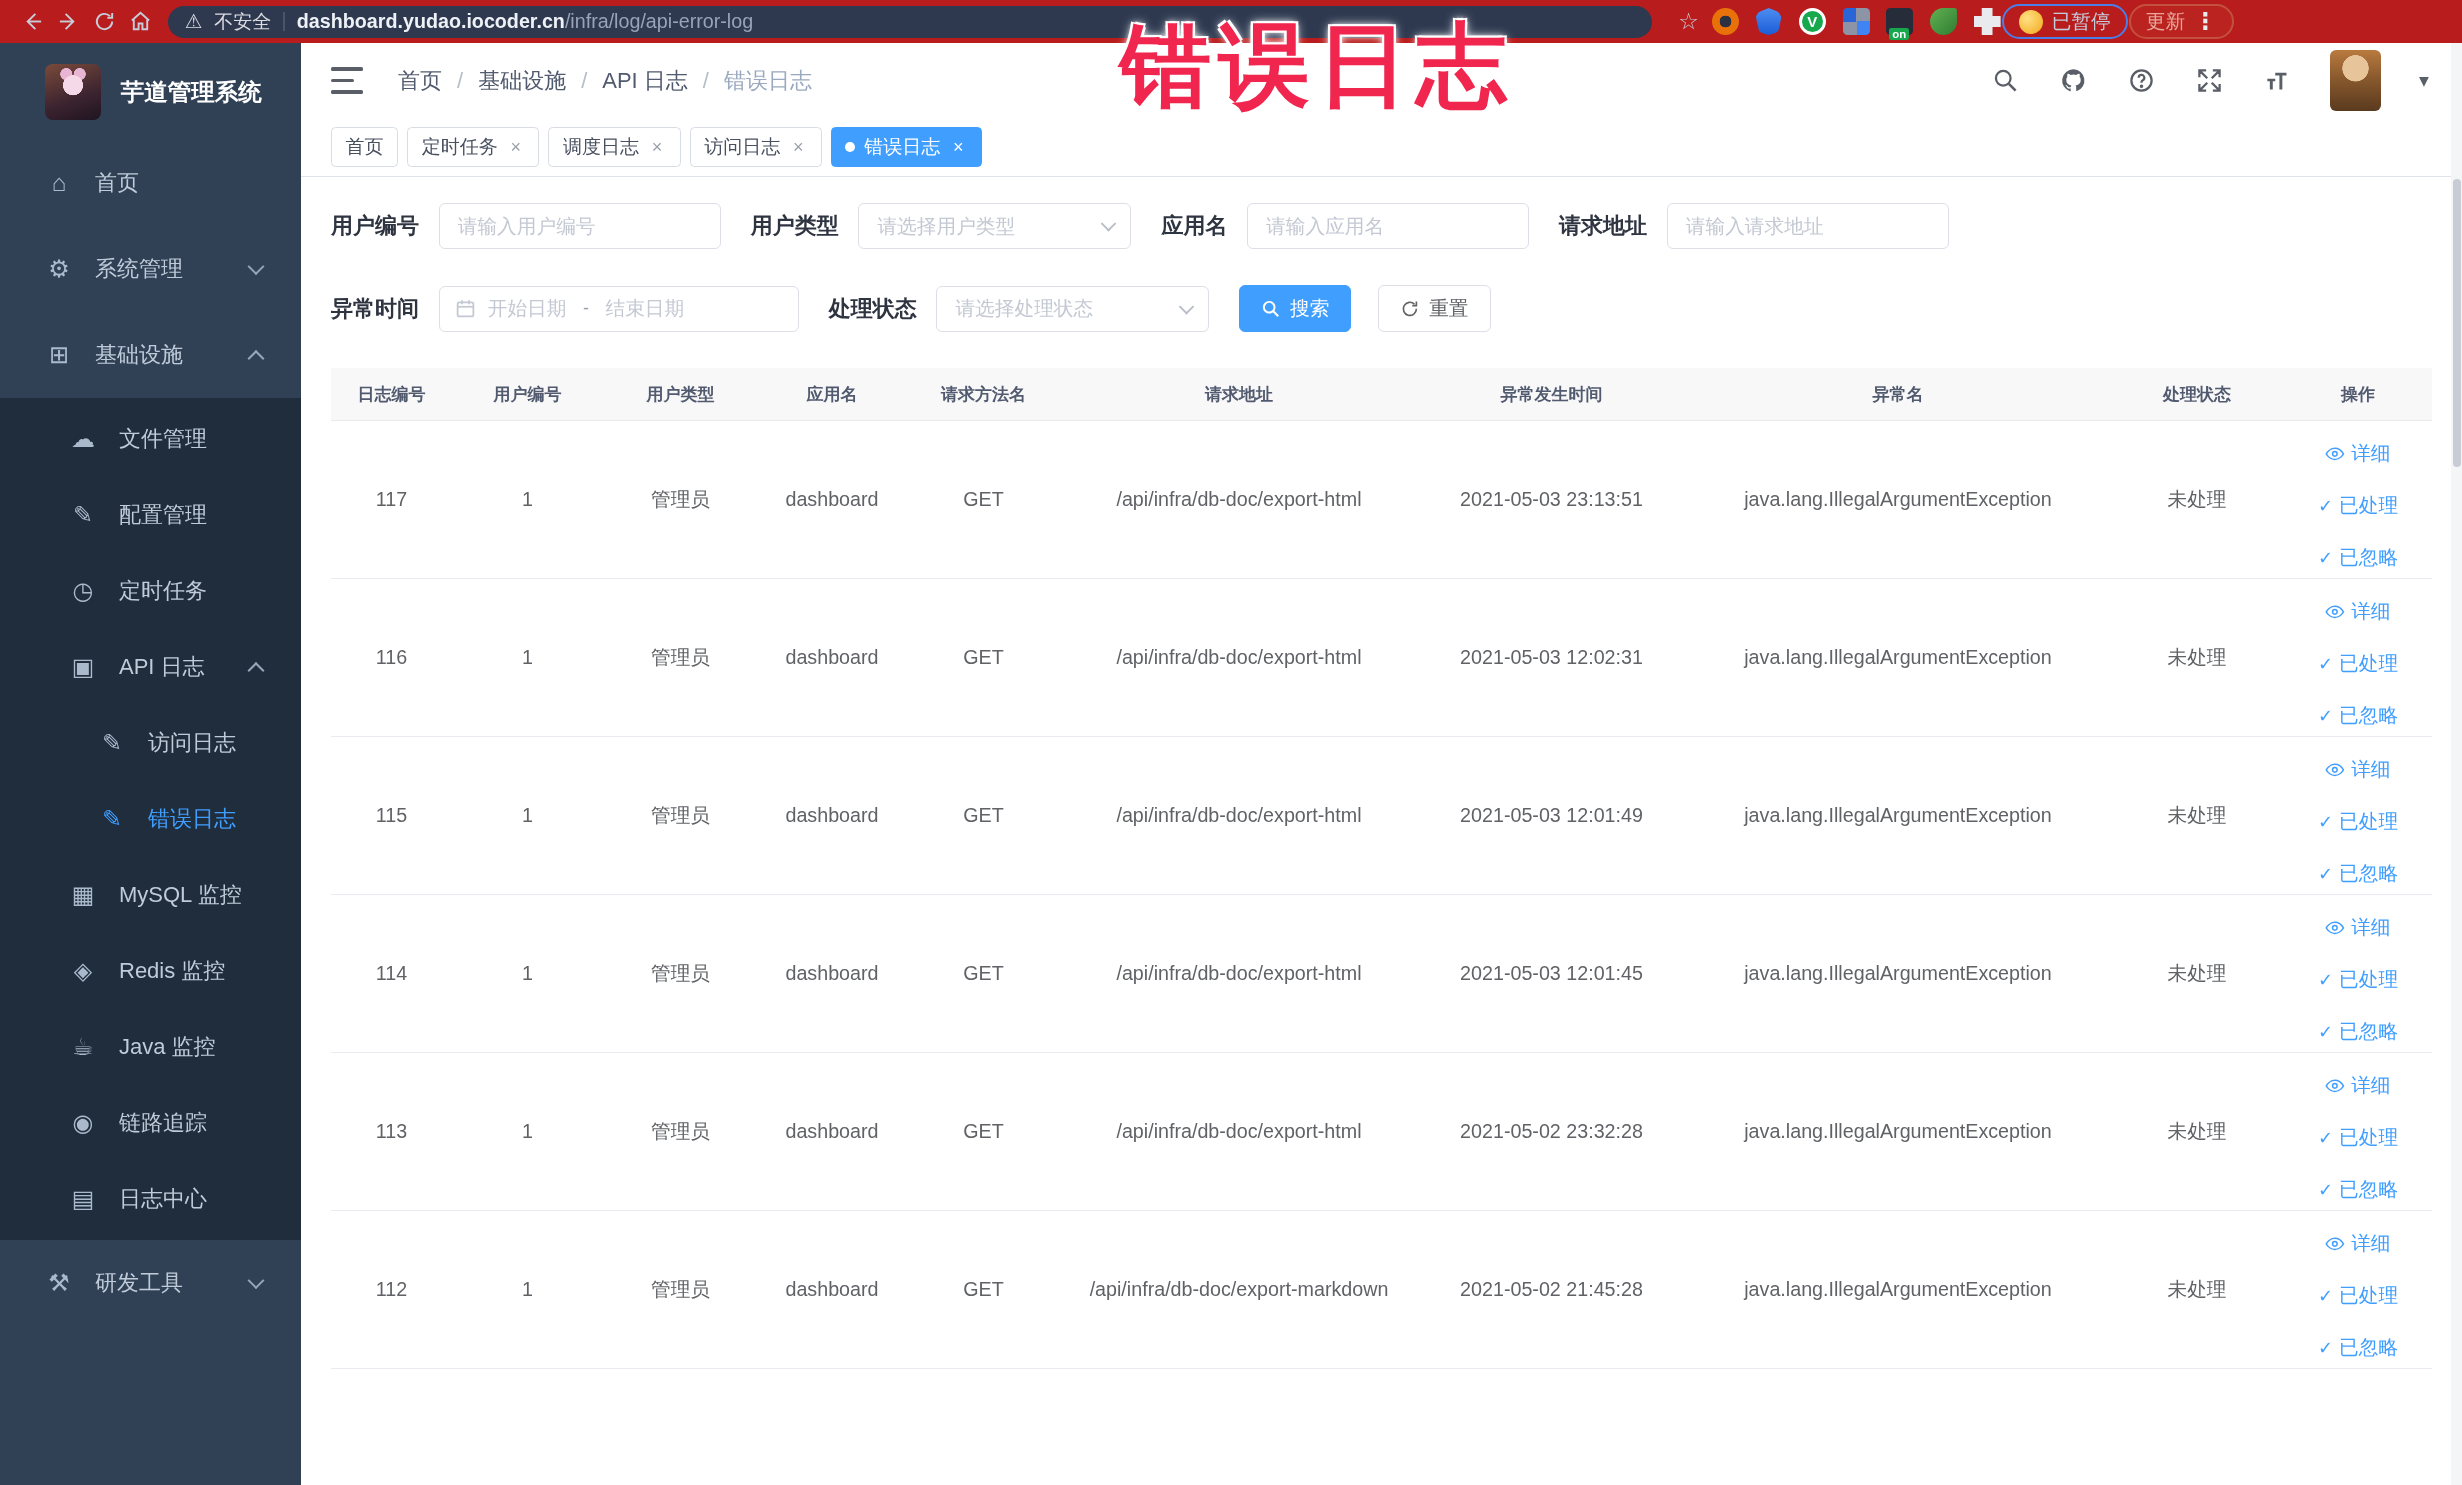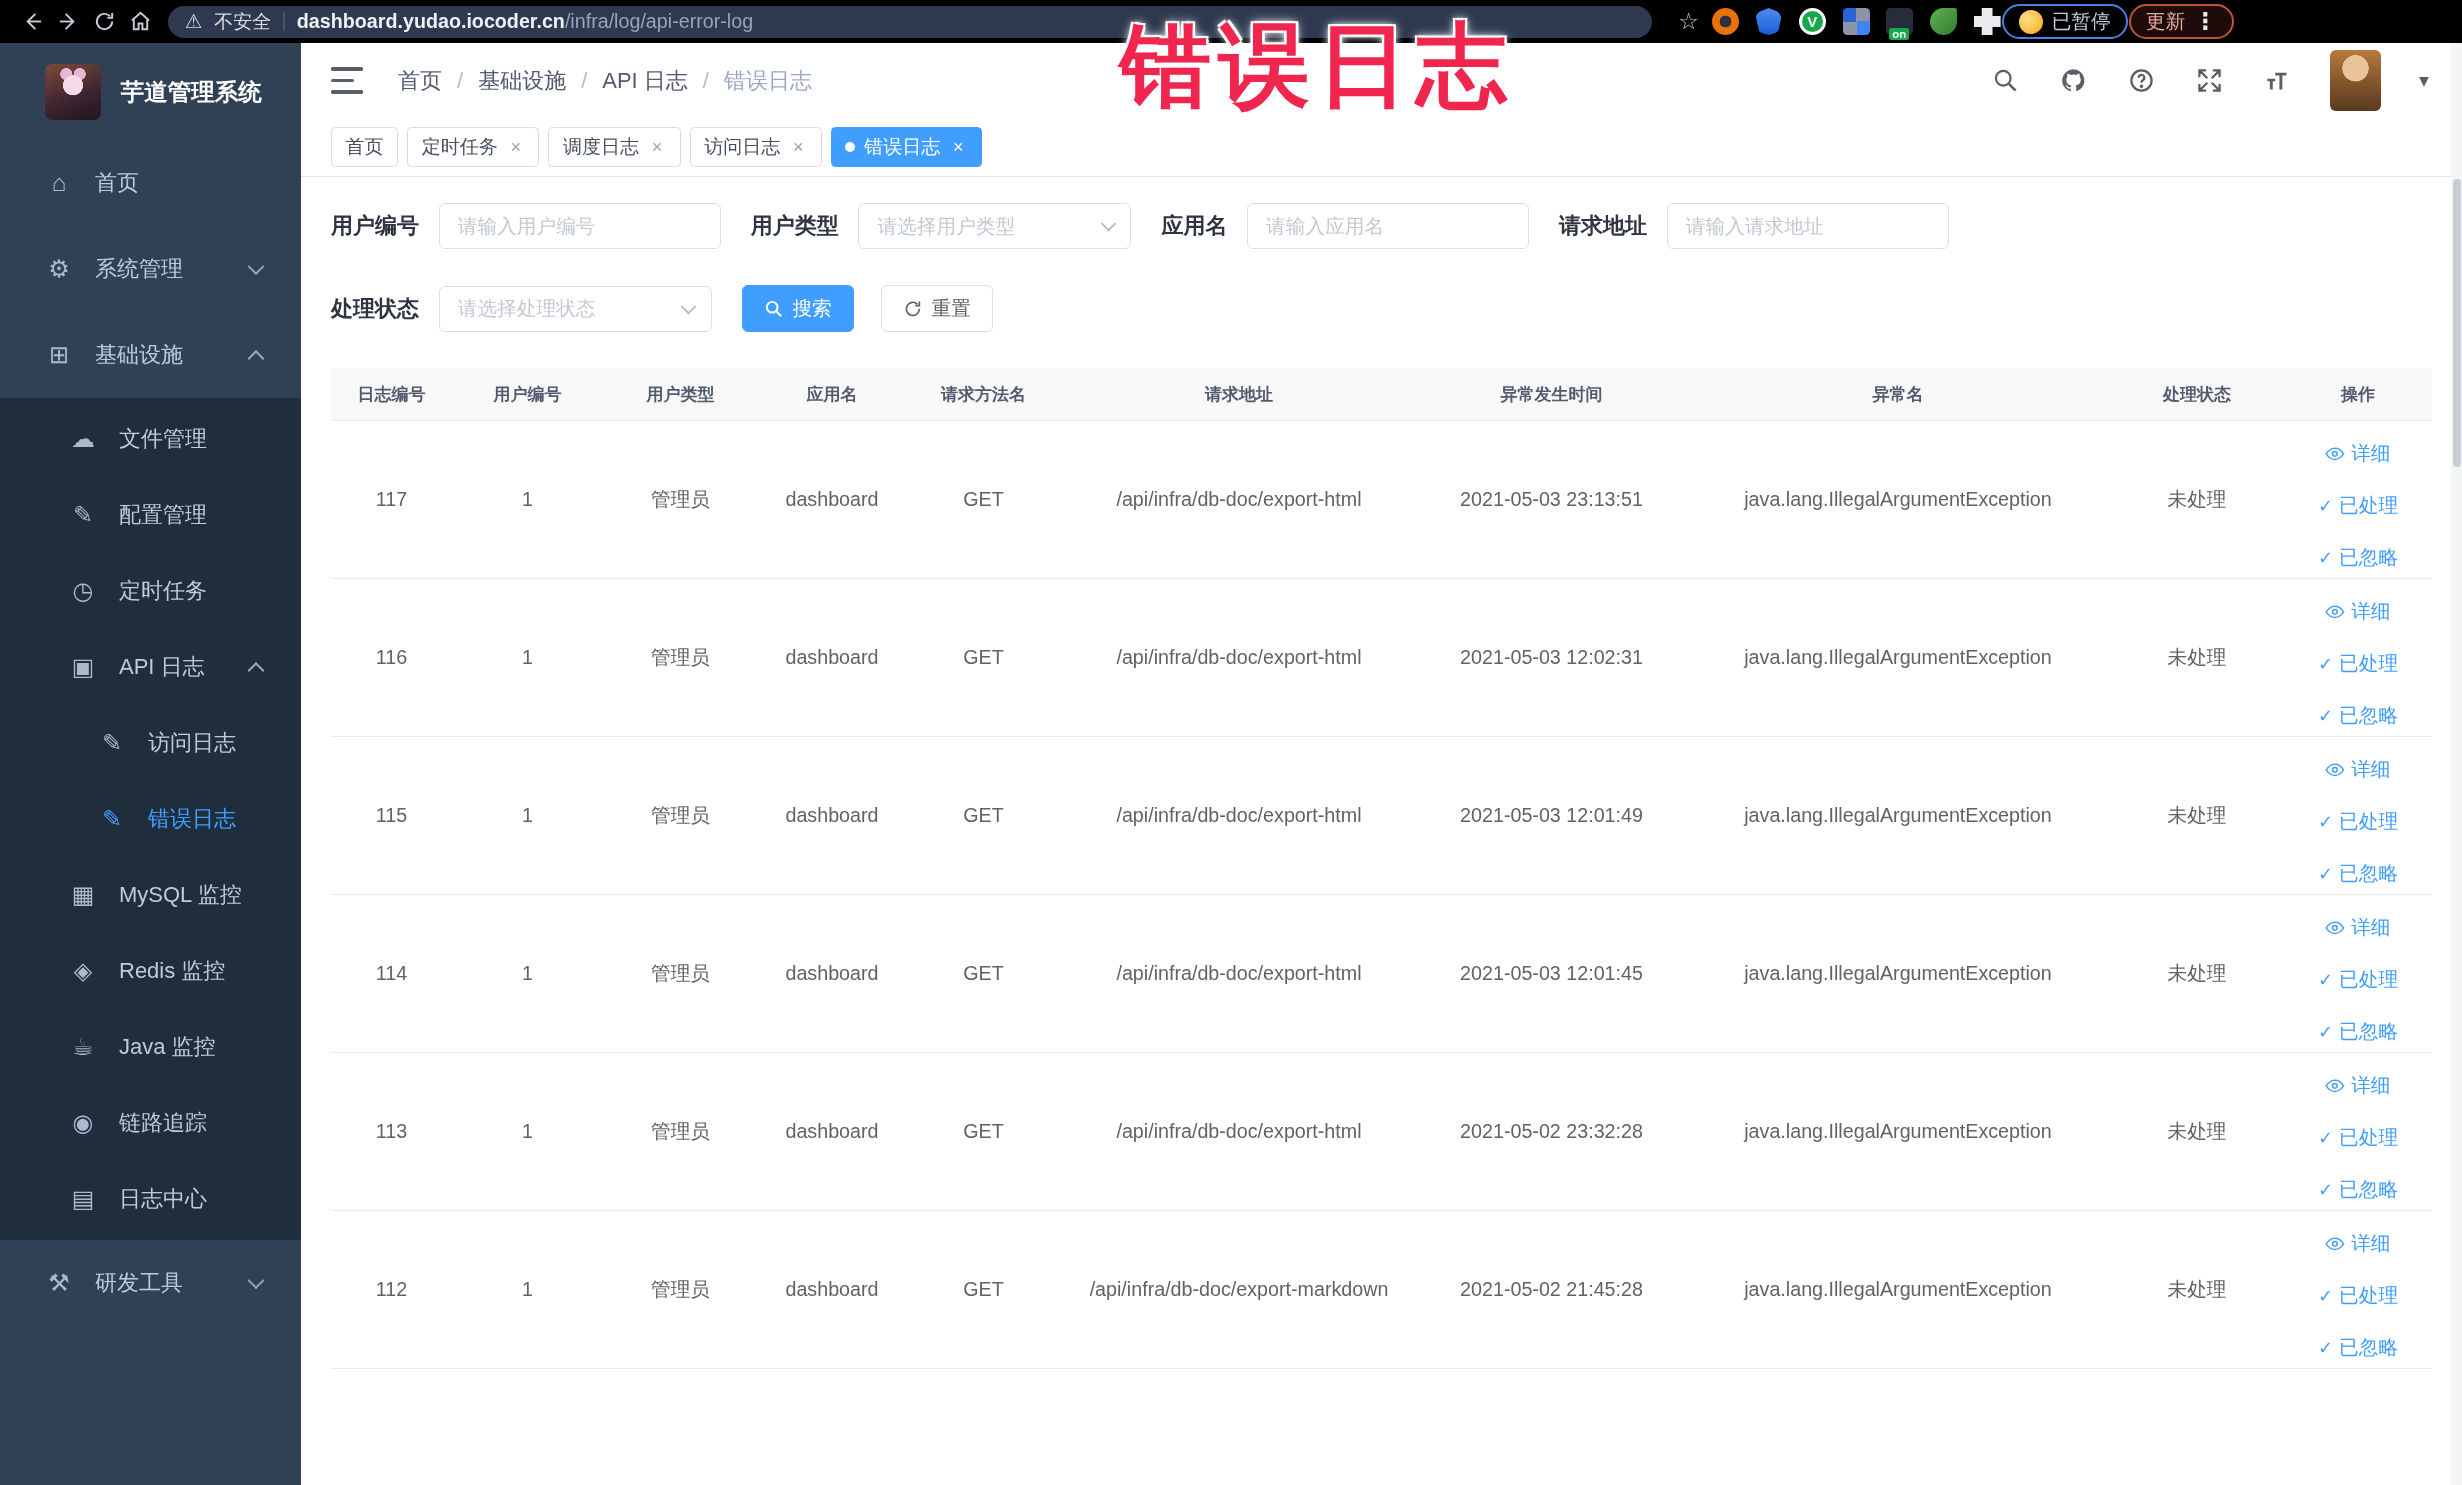--- a/index.html
+++ b/index.html
@@ -1,20 +1,20 @@
 <!DOCTYPE html>
 <html style="font-size:12px"><head>
 <meta charset="utf-8">
 <style>
   * { margin:0; padding:0; box-sizing:border-box; }
   html,body { width:2462px; height:1486px; overflow:hidden;
     font-family:"Liberation Sans","DejaVu Sans",sans-serif; background:#fff; }
 
   
-  .browser-bar { height:43px; background:#000000; display:flex; align-items:center;
+  .browser-bar { height:43px; background:#b91c1c; display:flex; align-items:center;
     padding:0 15px; gap:1px; color:#dadce0; position:relative; z-index:5; }
   .bnav { width:35px; height:35px; display:flex; align-items:center; justify-content:center;
     border-radius:50%; color:#c6ccd8; flex:none; }
   .bnav svg { width:23px; height:23px; }
   .omnibox { flex:1; max-width:1484px; height:32px; background:#2e3950; border-radius:16px;
     display:flex; align-items:center; padding:0 16.7px; gap:12px; margin:0 18px 0 9px; }
   .warn::before { content:"⚠"; font-size:19.7px; color:#dadce0; }
   .sec-label { font-size:19px; color:#dadce0; white-space:nowrap; }
   .omni-sep { width:1.5px; height:19.7px; background:#4a5468; }
   .url { font-size:19.7px; white-space:nowrap; overflow:hidden; }
@@ -422,20 +422,36 @@
           <input class="tinput" readonly="" placeholder="请输入应用名" style="">
         </div>
         <div class="fgroup">
           <span class="flabel">请求地址</span>
           <input class="tinput" readonly="" placeholder="请输入请求地址" style="">
         </div>
       </div>
 
       <div class="frow">
         <div class="fgroup">
+          <span class="flabel">异常时间</span>
+          <div class="daterange">
+            <span class="cal">
+              <svg viewBox="0 0 24 24" fill="none" stroke="currentColor" stroke-width="2">
+                  <rect x="3" y="5" width="18" height="16" rx="2"></rect>
+                  <line x1="3" y1="10" x2="21" y2="10"></line>
+                  <line x1="8" y1="2.5" x2="8" y2="7"></line>
+                  <line x1="16" y1="2.5" x2="16" y2="7"></line>
+                </svg>
+            </span>
+            <span class="ph">开始日期</span>
+            <span class="sep">-</span>
+            <span class="ph">结束日期</span>
+          </div>
+        </div>
+        <div class="fgroup">
           <span class="flabel">处理状态</span>
           <div class="fselect">
             <span class="ph">请选择处理状态</span>
           </div>
         </div>
         <div class="btn btn-search">
           <svg viewBox="0 0 24 24" fill="none" stroke="currentColor" stroke-width="2.4">
               <circle cx="10" cy="10" r="6.5"></circle>
               <line x1="15" y1="15" x2="21" y2="21"></line>
             </svg>

